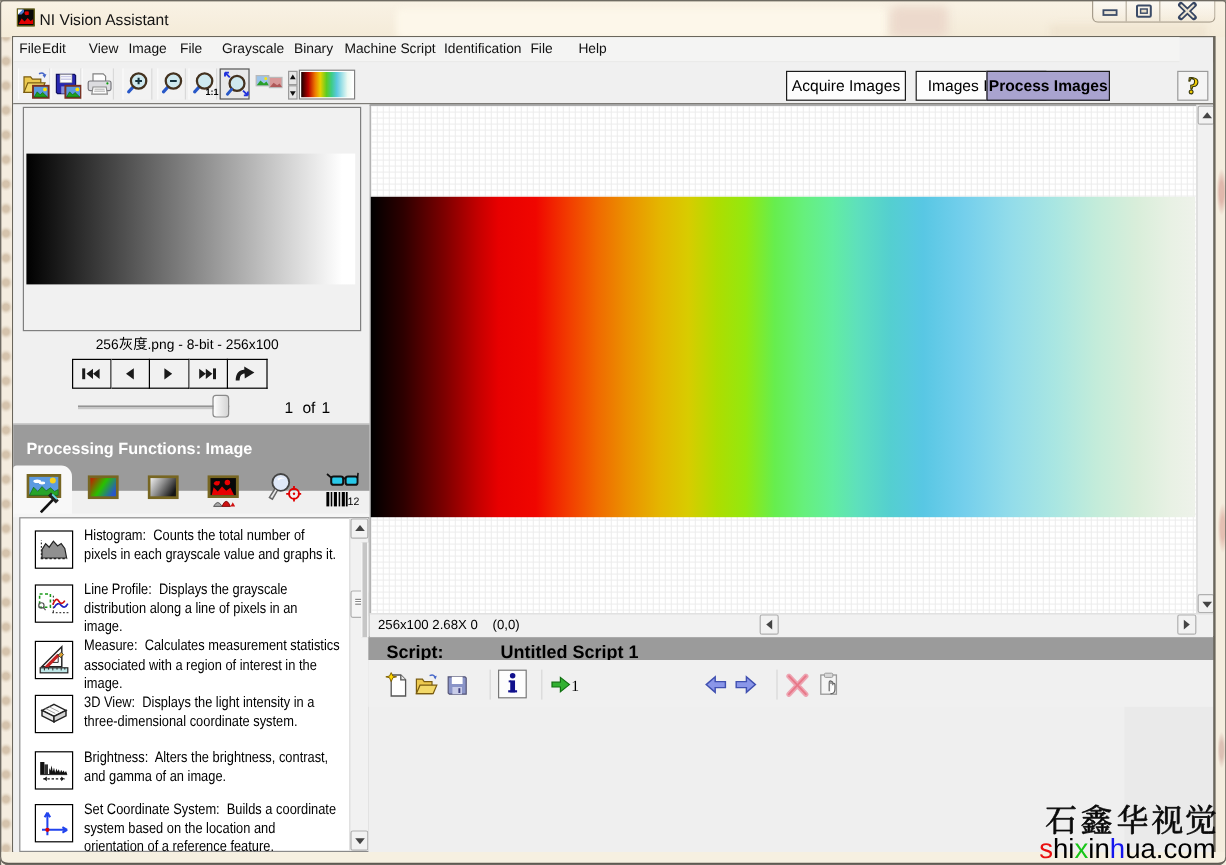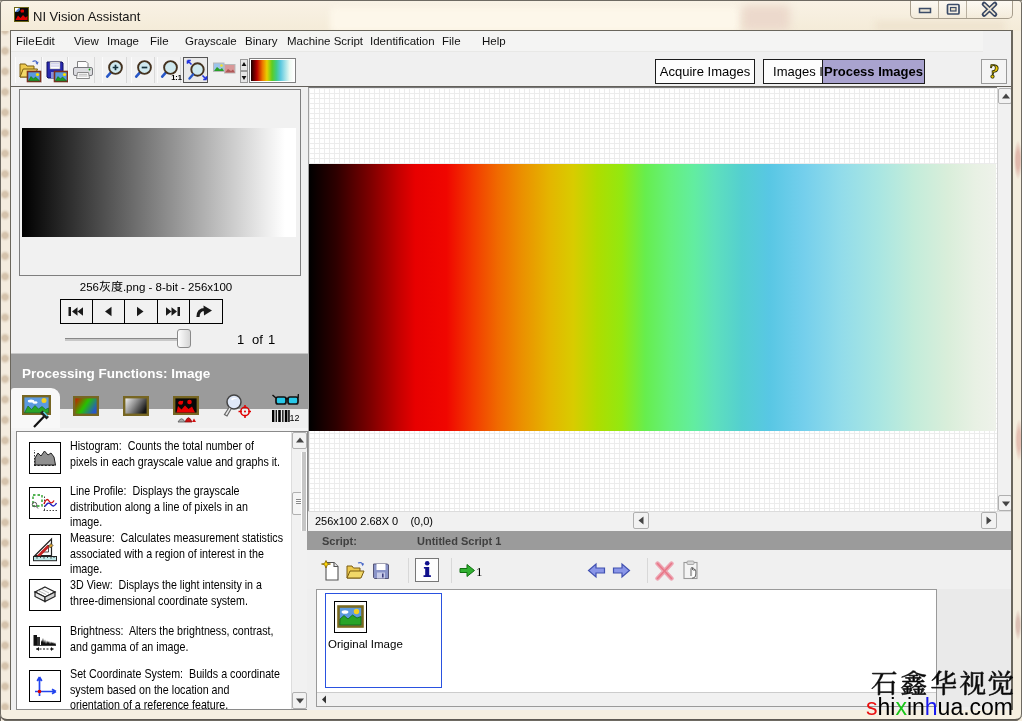--- a/index.html
+++ b/index.html
@@ -42,21 +42,21 @@
 .li-text{position:absolute;left:53px;width:260px;font-size:12.6px;line-height:15.6px;color:#000;white-space:nowrap;transform:scaleX(0.85);transform-origin:0 0}
 #lscroll{position:absolute;right:0;top:0;width:16px;height:277px;background:#f1f1f1;border-left:1px solid #ddd}
 .sbtn{position:absolute;background:#f2f2f2;border:1px solid #b0b0b0;border-radius:2px}
 #mainview{left:297px;top:56px;width:689px;height:424px;border-left:1px solid #a0a0a0;border-top:1px solid #787878;background-color:#fff;background-image:linear-gradient(to right,#ececec 1px,transparent 1px),linear-gradient(to bottom,#ececec 1px,transparent 1px);background-size:5px 5px}
 #spectrum{left:298px;top:133px;width:687px;height:267px;background:linear-gradient(to right,#000000 0%,#2e0000 4%,#7e0000 9%,#c40000 13%,#e80000 15.5%,#f00600 20%,#f23c00 24%,#f06a00 27.5%,#eb9000 31%,#e4b500 35%,#d8cc00 38.5%,#aedd00 42%,#93e810 45.5%,#66ee4e 49%,#66f07c 52.5%,#62eda0 56%,#5ee0bc 59%,#54cfd0 63%,#58c7e4 67%,#74cfec 72%,#92dcea 77.5%,#a9e6e2 83%,#c3ecda 88%,#d9eeda 93%,#e8f1e4 97%,#eef2ea 100%)}
 #vscroll{left:986px;top:57px;width:15px;height:423px;background:#f1f1f1;border-left:1px solid #d5d5d5}
 #statusrow{left:297px;top:480px;width:704px;height:19px;background:#f1f1f1;border-top:1px solid #dcdcdc}
 #statustext{left:304px;top:484px;font-size:11px;color:#000}
 #script{left:296px;top:500px;width:705px;height:179px;background:#efefef}
 #scripthdr{left:0;top:0;width:705px;height:19px;background:#9b9b9b}
-#scripthdr b{position:absolute;top:4px;color:#404040;font-size:11px}
+#scripthdr b{position:absolute;top:4px;color:#000000;font-size:15px}
 #scripttb{left:0;top:19px;width:705px;height:39px;background:#f0f0f0}
 #canvas{left:9px;top:58px;width:621px;height:118px;background:#fff;border:1px solid #9a9a9a}
 #canvgap{left:630px;top:58px;width:75px;height:118px;background:#eaeaea}
 #thumbbox{position:absolute;left:8px;top:3px;width:117px;height:95px;border:1.5px solid #2a52e0;background:#fff}
 #origlbl{position:absolute;left:2px;top:44px;font-size:11.5px;color:#000}
 #canvscroll{position:absolute;left:0px;top:102px;width:619px;height:14px;background:#f1f1f1;border-top:1px solid #ccc}
 #wmzh{left:871px;top:664px;width:150px;height:37px}
 #wmtxt{left:866px;top:694px;font-size:23px;color:#000}
 #wmtxt .r{color:#e90f0f}#wmtxt .g{color:#18c618}#wmtxt .b{color:#1616ee}
 svg{display:block}
@@ -490,37 +490,20 @@
         </svg>
         <svg class="isvg" style="left:374px;top:10px" width="22" height="22" viewBox="0 0 22 22">
 <rect x="3" y="2.5" width="13" height="16" fill="#f4f4f4" stroke="#999" stroke-width="1.1"></rect>
 <rect x="6" y="1" width="7" height="3.5" rx="1" fill="#d8d8d8" stroke="#999" stroke-width="0.8"></rect>
 <path d="M10 9 L10 16 M10 9 Q10 7 11.5 7.5 L11.5 10 M11.5 8 Q13 7.5 13 9.5 L13 11 M13 9.5 Q14.8 9 14.8 11 L14.8 14 Q14.8 18 12 18 L11 18" fill="#fff" stroke="#666" stroke-width="1"></path>
 </svg>
         <div class="abs" style="left:101px;top:8px;width:1px;height:25px;background:#d8d8d8"></div>
         <div class="abs" style="left:144px;top:8px;width:1px;height:25px;background:#d8d8d8"></div>
         <div class="abs" style="left:340px;top:8px;width:1px;height:25px;background:#d8d8d8"></div>
       </div>
-  <div class="abs" id="canvas">
-    <div id="thumbbox">
-          <svg class="isvg" style="left:8px;top:7px" width="33" height="32" viewBox="0 0 33 32">
-<rect x="0.5" y="0.5" width="32" height="31" fill="#fff" stroke="#000" stroke-width="1"></rect>
-<rect x="4.5" y="5.5" width="24" height="20" fill="#5c9ae0" stroke="#7a6a20" stroke-width="2.6"></rect>
-<ellipse cx="11" cy="11" rx="3.4" ry="1.8" fill="#fff"></ellipse>
-<circle cx="22.5" cy="10.5" r="2.7" fill="#f5d020"></circle>
-<path d="M5.8 24 L6 18 L10 14.5 L14 18 L18.5 14 L23 17 L27 15.5 L27 24 Z" fill="#28a428" stroke="#136613" stroke-width="0.8"></path>
-</svg>
-          <div id="origlbl">Original Image</div>
-        </div>
-    <div id="canvscroll">
-          <svg width="14" height="13" viewBox="0 0 14 13">
-            <path d="M9 2.5 L5 6.5 L9 10.5 Z" fill="#333"></path>
-          </svg>
-        </div>
-  </div>
   <div class="abs" id="canvgap"></div>
  </div>
 </div>
 <div class="abs" style="left:1011px;top:30px;width:1.5px;height:680px;background:#6a665c"></div>
 <div class="abs" id="glassB"></div>
 <div class="abs" style="left:0;top:0;width:1022px;height:721px;border:1px solid #6e6a62;border-radius:3px 3px 7px 7px;pointer-events:none"></div>
 
 <div class="abs" id="wmzh">
  <svg width="150" height="37" viewBox="0 0 150 37">
   <g stroke="#0a0a0a" stroke-width="26" transform="translate(0,29) scale(0.0265,-0.0265)">

